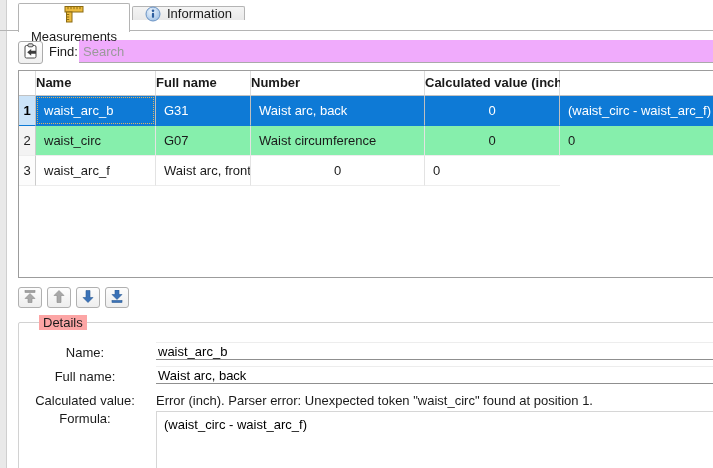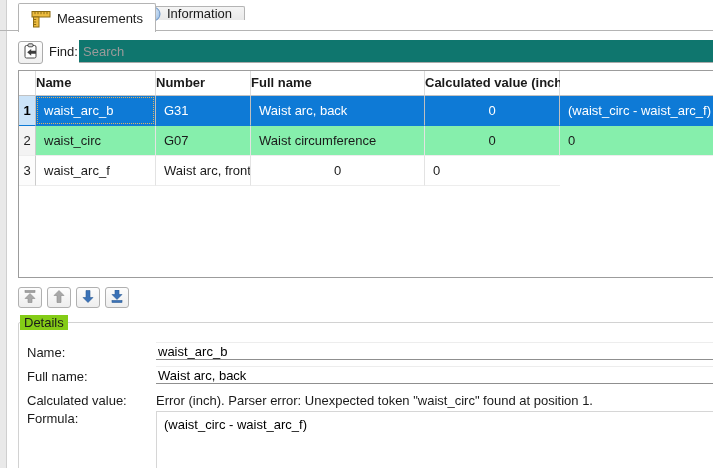--- a/index.html
+++ b/index.html
@@ -17,39 +17,39 @@
   .tabbar { position: absolute; left: 0; top: 0; width: 713px; height: 31px; }
   .tabbar::after {
     content: ""; position: absolute; left: 0; bottom: 0; width: 713px;
     height: 1px; background: #b4b4b4;
   }
   .tab {
     position: absolute; display: flex; align-items: center; gap: 6px;
     padding: 0 12px; border: 1px solid #b4b4b4; border-bottom: none;
     border-radius: 2px 2px 0 0; cursor: default; z-index: 2;
   }
-  .tab.active { left: 18px; top: 3px; height: 29px; background: #fff; }
+  .tab.active { left: 18px; top: 3px; height: 29px; background: #fff; flex-direction: column; }
   .tab.inactive {
     left: 132px; top: 6px; height: 14px;
     background: linear-gradient(#f4f4f4, #e9e9e9); z-index: 0;
   }
   .tab .icon { display: inline-flex; }
   
   .findrow { position: absolute; left: 0; top: 38px; width: 632px; height: 28px; }
   .find-btn {
     position: absolute; left: 18px; top: 3px; width: 25px; height: 23px;
     border: 1px solid #ababab; border-radius: 3px;
     background: linear-gradient(#fdfdfd, #f0f0f0);
     display: flex; align-items: center; justify-content: center; cursor: pointer;
   }
   .find-label { position: absolute; left: 49px; top: 6px; }
   .find-input {
     position: absolute; left: 79px; top: 2px; width: 634px; height: 23px;
     border: none; border-bottom: 1px solid #aaaaaa; outline: none;
-    font: 13px "Liberation Sans", sans-serif; padding: 0 4px; background: #0f766e;
+    font: 13px "Liberation Sans", sans-serif; padding: 0 4px; background: #f0abfc;
   }
   .find-input::placeholder { color: #9a9a9a; }
   
   .mtable {
     position: absolute; left: 18px; top: 70px; width: 696px; height: 208px;
     border: 1px solid #9c9c9c; border-right: none; background: #fff;
   }
   .trow { display: grid; grid-template-columns: 17px 120px 95px 174px 135px 1fr; }
   .th {
     height: 25px; line-height: 24px; font-weight: bold; text-align: left;
@@ -82,23 +82,23 @@
     background: linear-gradient(#fdfdfd, #eeeeee);
     display: flex; align-items: center; justify-content: center; cursor: pointer;
   }
   .move-btn.disabled { cursor: default; }
   
   .details {
     position: absolute; left: 18px; top: 322px; width: 700px; height: 160px;
     border: 1px solid #d2d2d2; border-radius: 2px;
   }
   .details-legend {
-    position: absolute; top: -8px; left: 1px; background: #84cc16; padding: 0 4px;
-  }
-  .d-label { position: absolute; left: 8px; width: 132px; text-align: left; white-space: nowrap; }
+    position: absolute; top: -8px; left: 20px; background: #fca5a5; padding: 0 4px;
+  }
+  .d-label { position: absolute; left: 0; width: 132px; text-align: center; white-space: nowrap; }
   .d-input {
     position: absolute; left: 137px; right: 0; height: 18px;
     border: none; border-top: 1px solid #ededed; border-bottom: 1px solid #8f8f8f;
     outline: none; font: 13px "Liberation Sans", sans-serif; padding: 0 2px; background: #fff;
   }
   .d-static { position: absolute; left: 137px; right: 0; white-space: nowrap; overflow: hidden; }
   .d-formula {
     position: absolute; left: 137px; right: 0; top: 88px; height: 74px;
     border: 1px solid #d6d6d6; background: #fff; resize: none; outline: none;
     font: 13px "Liberation Sans", sans-serif; padding: 5px 7px;
@@ -151,22 +151,22 @@
       </span>
     </button>
     <span class="find-label">Find:</span>
     <input class="find-input" type="text" placeholder="Search" style="">
   </div>
 
   <div class="mtable">
     <div class="trow header">
       <div class="th"></div>
       <div class="th">Name</div>
+      <div class="th">Full name</div>
       <div class="th">Number</div>
-      <div class="th">Full name</div>
       <div class="th">Calculated value (inch)</div>
       <div class="th last"></div>
     </div>
     <div class="trow sel">
       <div class="td rownum">1</div>
       <div class="td focus">waist_arc_b</div>
       <div class="td">G31</div>
       <div class="td">Waist arc, back</div>
       <div class="td center">0</div>
       <div class="td last">(waist_circ - waist_arc_f)</div>

